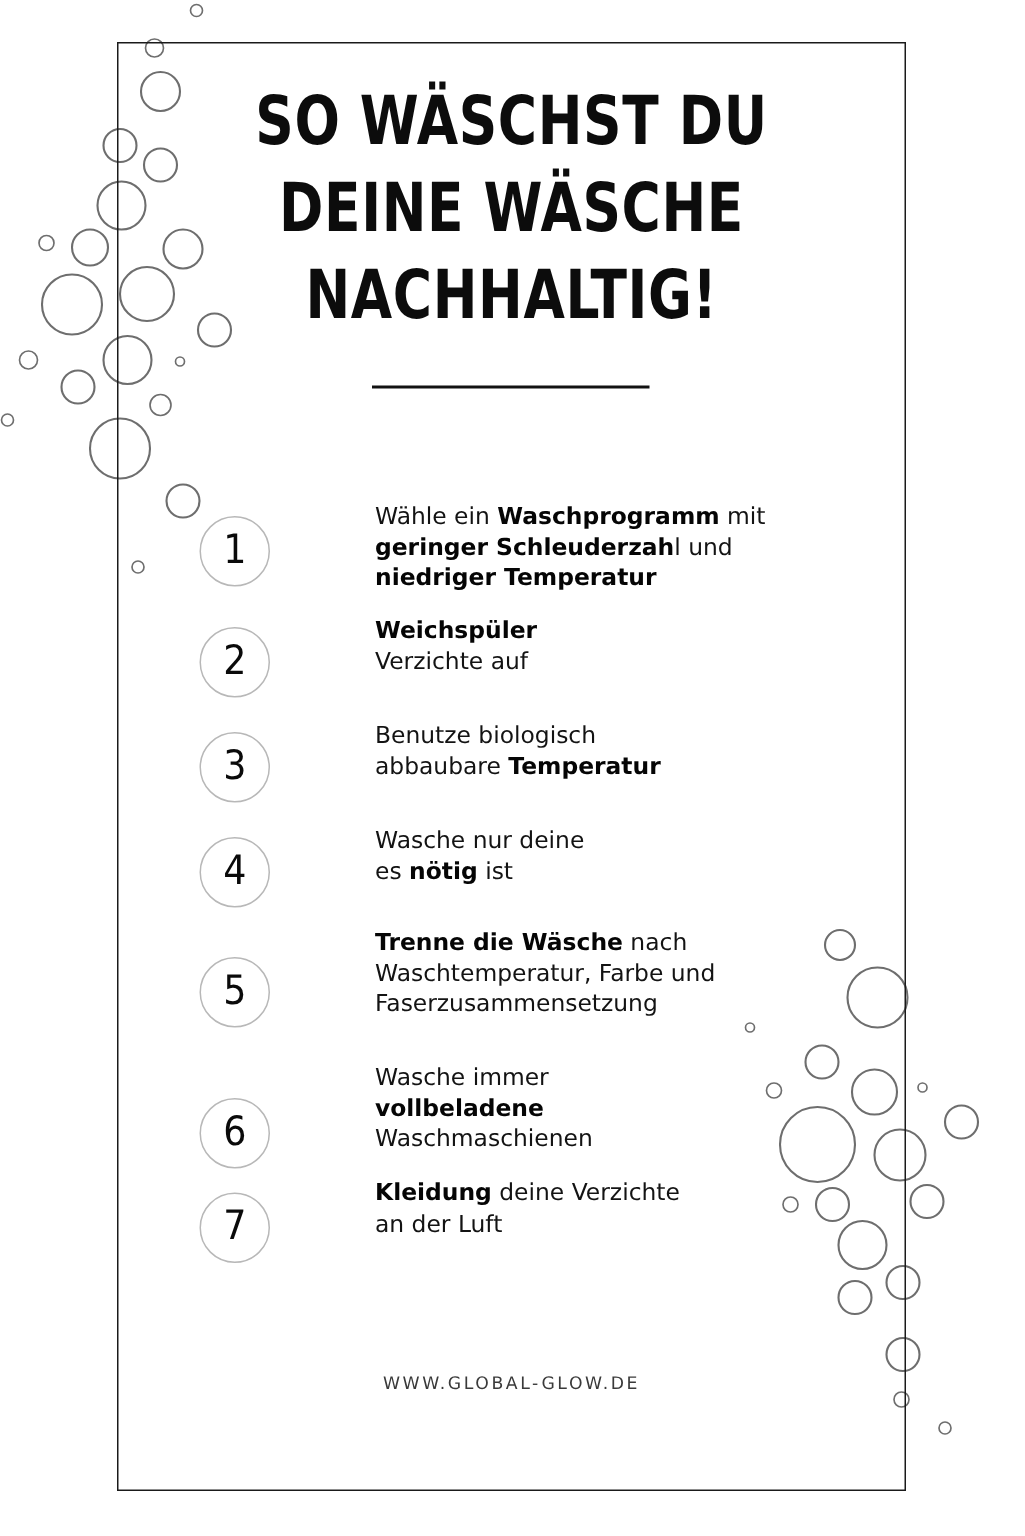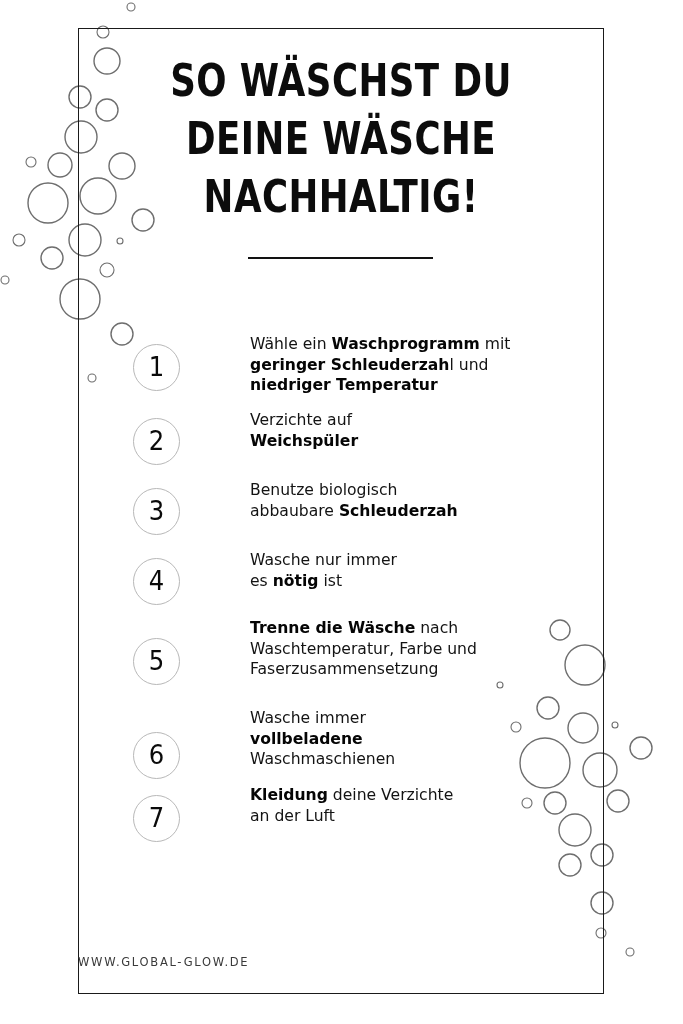--- a/index.html
+++ b/index.html
@@ -116,22 +116,23 @@
   }
   .item-text b {
     font-weight: 700;
     color: #050505;
   }
 
   
   #footer {
     position: absolute;
     left: 78px;
-    top: 955px;
-    width: 526px;
+    top: 915px;
+    width: 526px;
+    text-align: center;
     font-size: 11.5px;
     letter-spacing: 1.7px;
     color: #3a3a3a;
     font-weight: 400;
   }
 </style>
 </head>
 <body>
 
 <div id="poster">
@@ -198,39 +199,39 @@
           <div><span>Wähle ein </span><b>Waschprogramm</b><span> mit</span></div>
           <div><b>geringer Schleuderzah</b><span>l und</span></div>
           <div><b>niedriger Temperatur</b></div>
         </div>
       </div>
       <div class="item" style="top: 80px;">
         <div class="num-circle" style="top: 8px;">
           <span>2</span>
         </div>
         <div class="item-text">
+          <div><b>Weichspüler</b></div>
           <div><span>Verzichte auf</span></div>
-          <div><b>Weichspüler</b></div>
         </div>
       </div>
       <div class="item" style="top: 150px;">
         <div class="num-circle" style="top: 8px;">
           <span>3</span>
         </div>
         <div class="item-text">
           <div><span>Benutze biologisch</span></div>
-          <div><span>abbaubare </span><b>Schleuderzah</b></div>
+          <div><span>abbaubare </span><b>Temperatur</b></div>
         </div>
       </div>
       <div class="item" style="top: 220px;">
         <div class="num-circle" style="top: 8px;">
           <span>4</span>
         </div>
         <div class="item-text">
-          <div><span>Wasche nur immer</span></div>
+          <div><span>Wasche nur deine</span></div>
           <div><span>es </span><b>nötig</b><span> ist</span></div>
         </div>
       </div>
       <div class="item" style="top: 288px;">
         <div class="num-circle" style="top: 20px;">
           <span>5</span>
         </div>
         <div class="item-text">
           <div><b>Trenne die Wäsche</b><span> nach</span></div>
           <div><span>Waschtemperatur, Farbe und</span></div>

